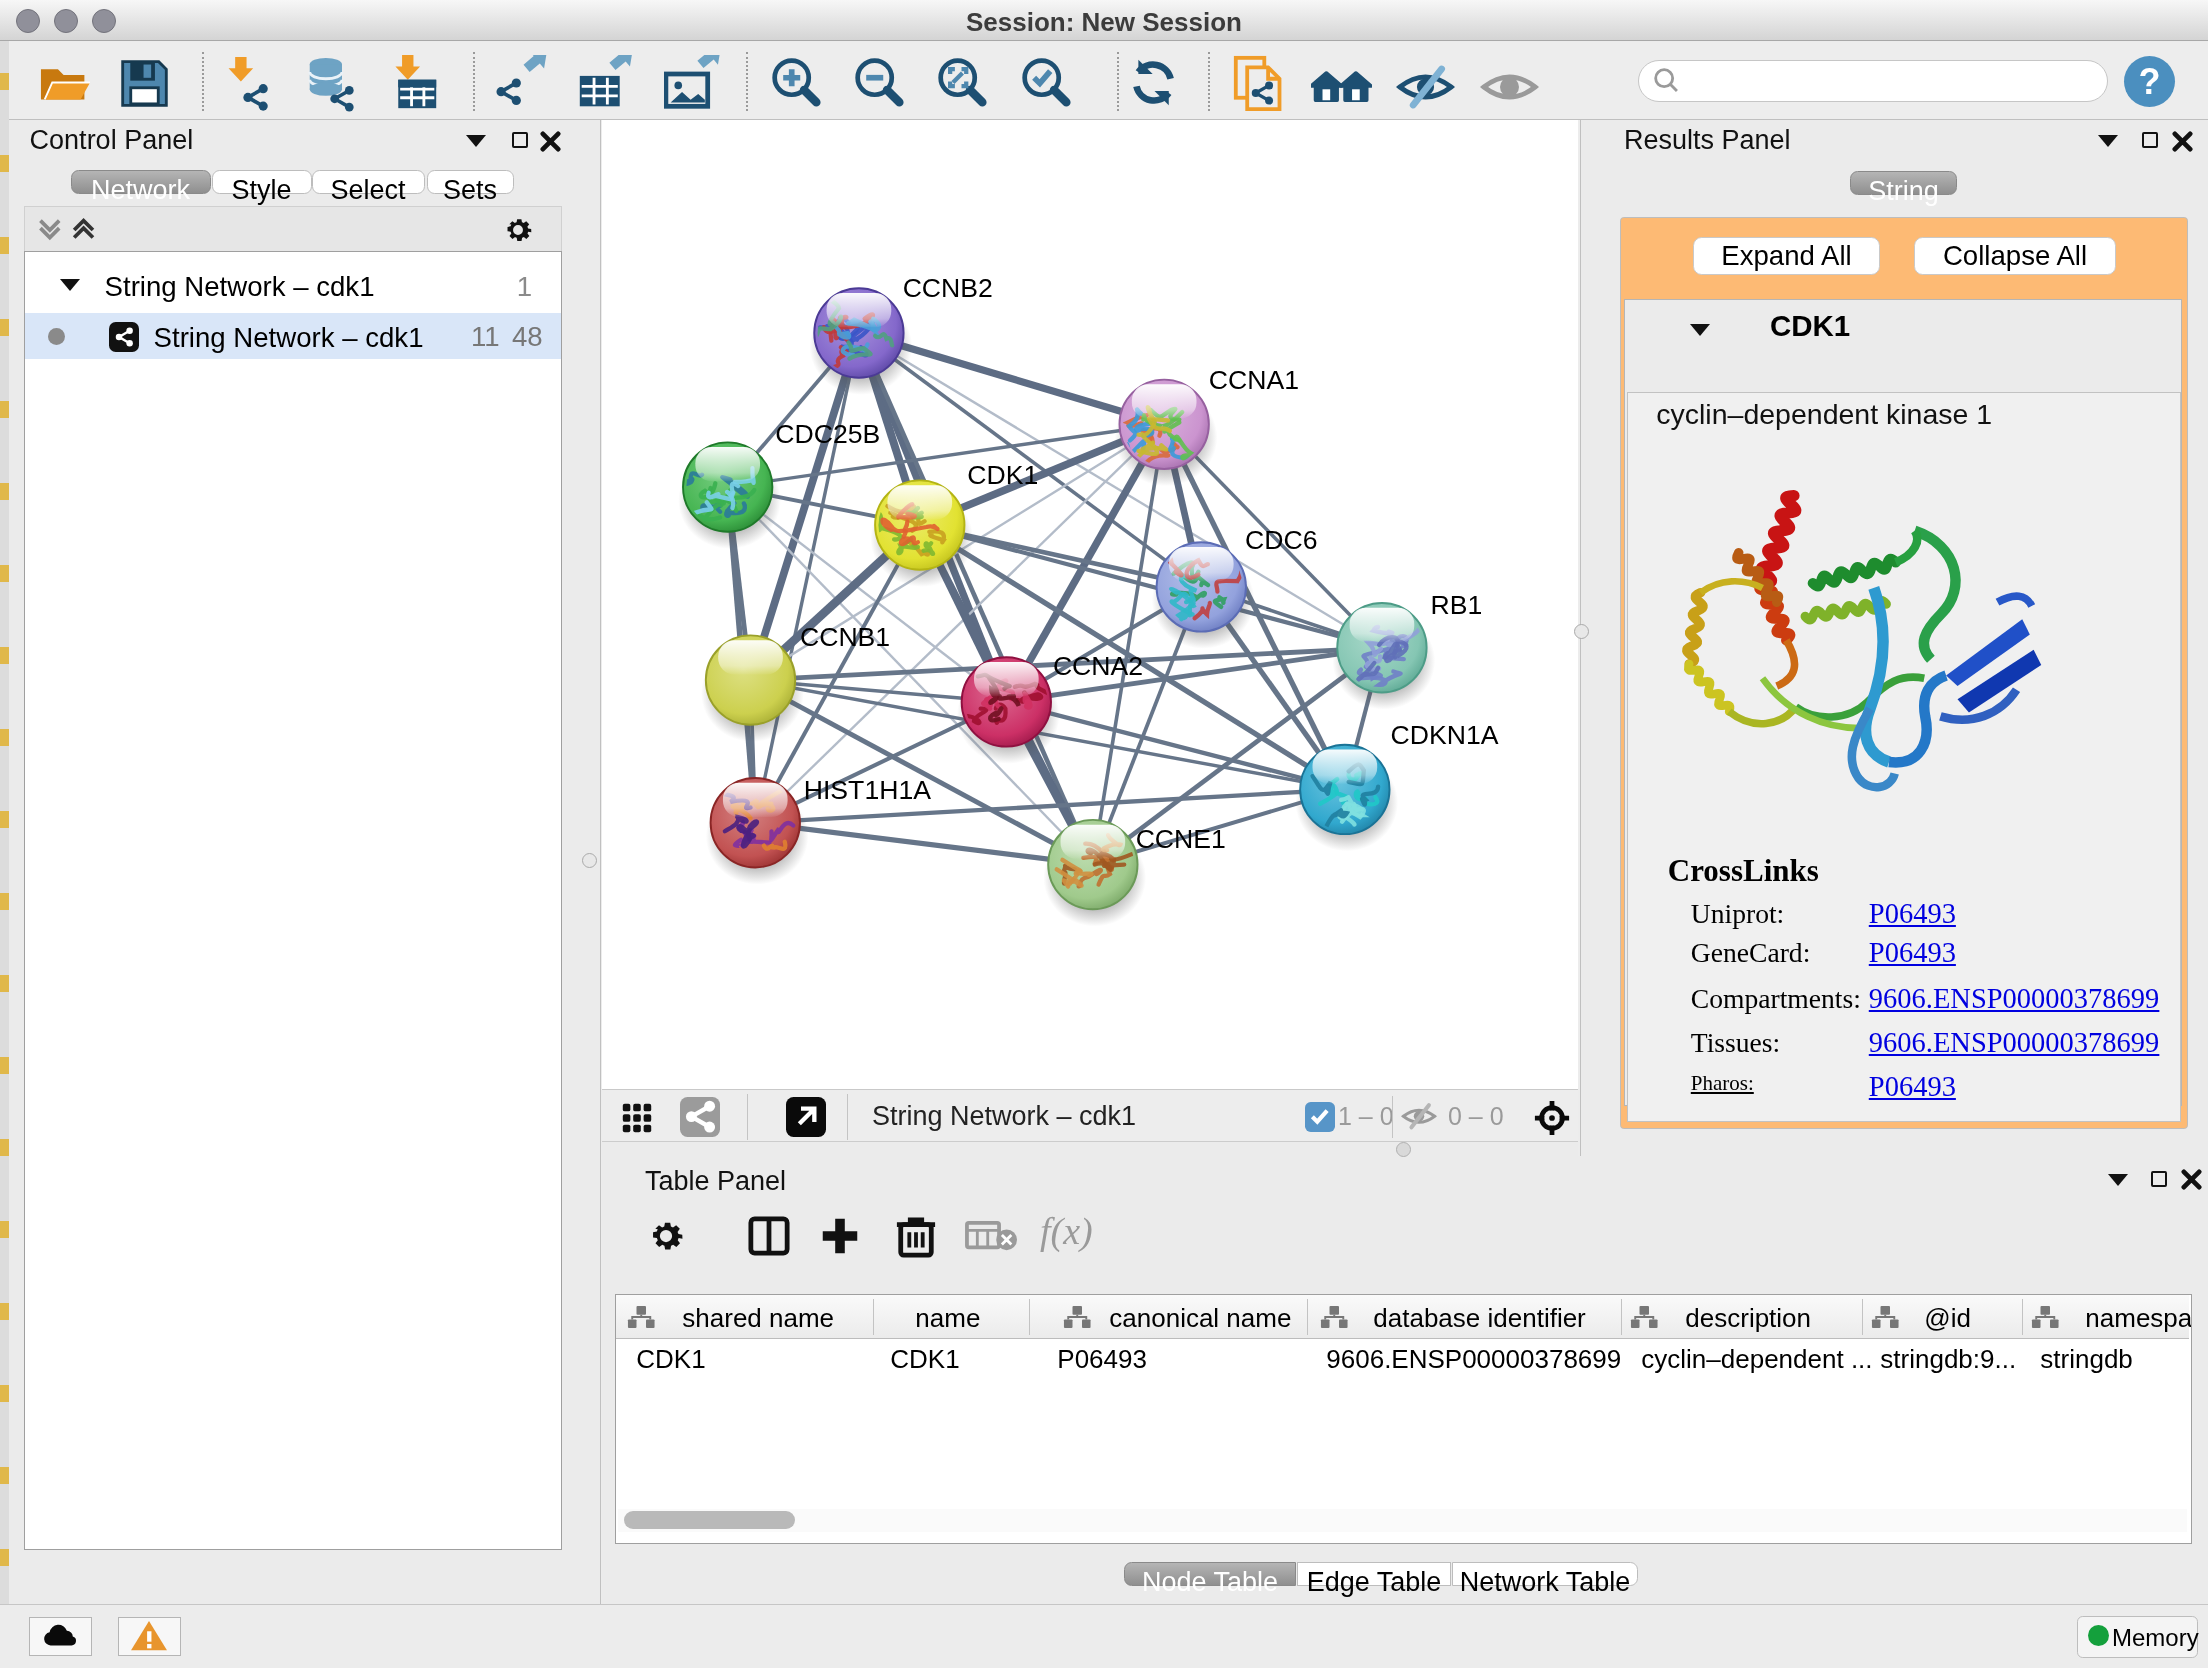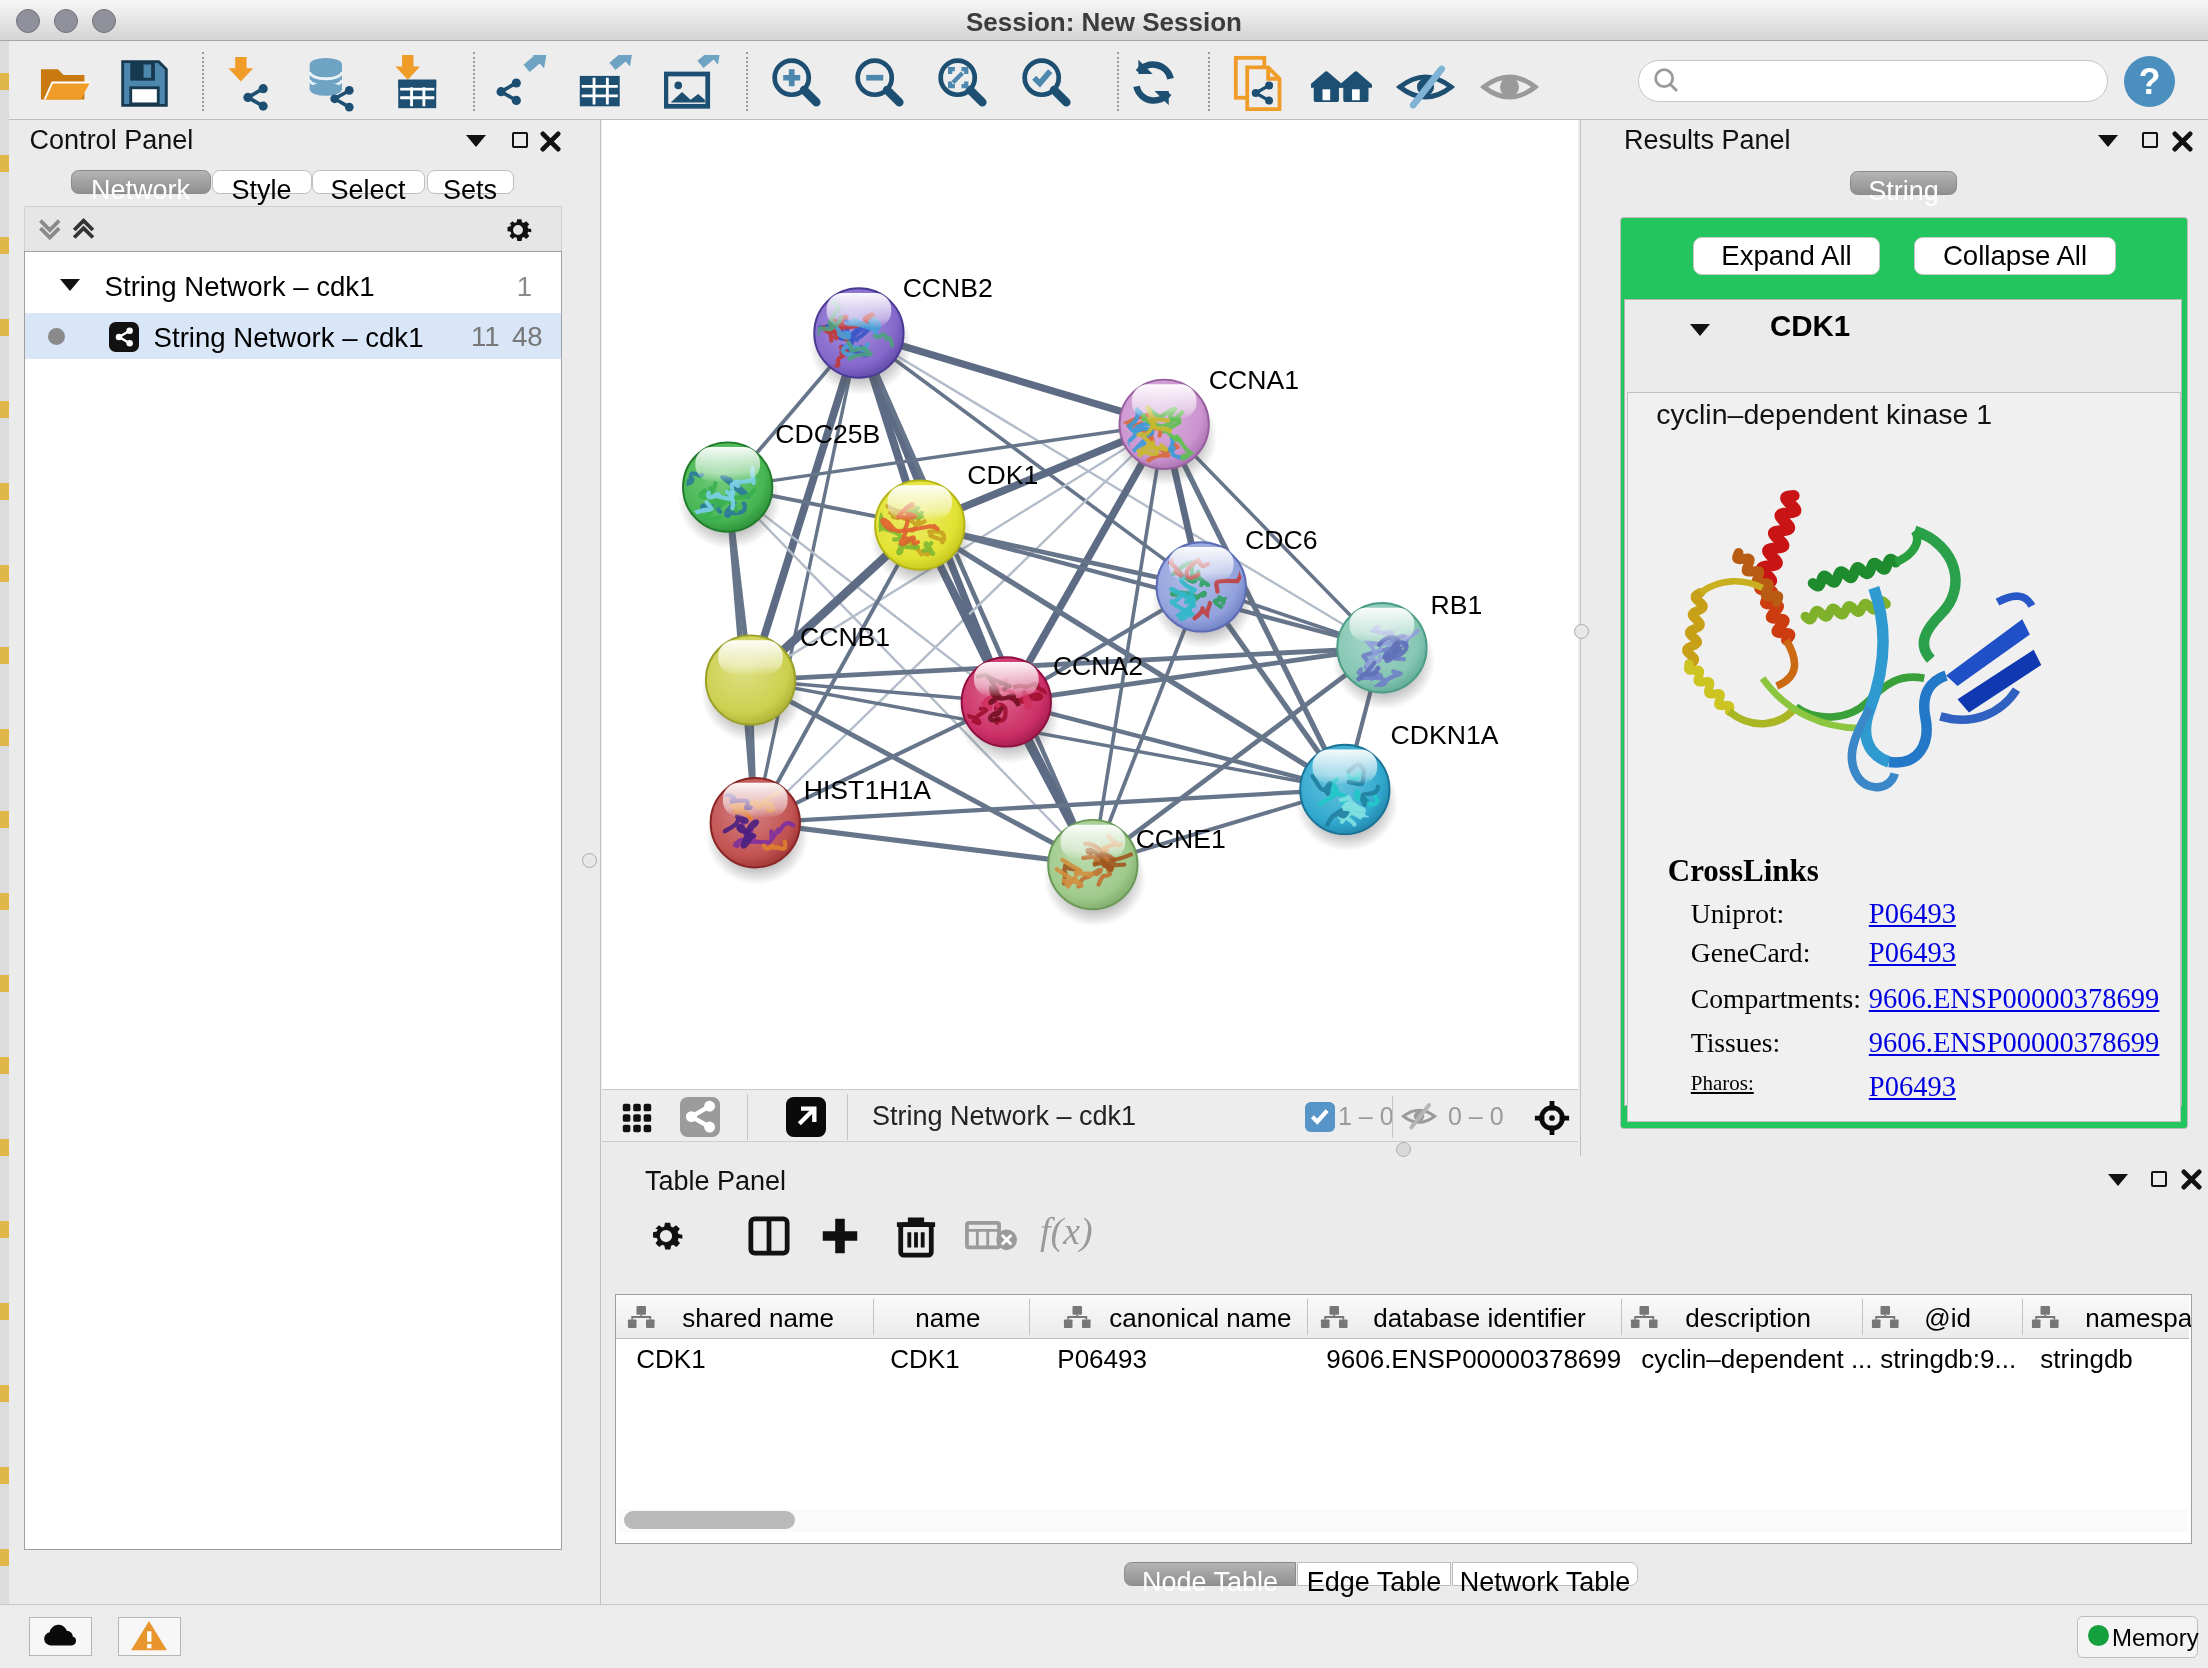--- a/index.html
+++ b/index.html
@@ -657,21 +657,21 @@
 </div>
 
 <div id="resultspanel" class="abs">
   <div class="phead abs" style="left:43px;top:4.8px;">Results Panel</div>
   <div class="tri-dn abs" style="left:517px;top:15px;"></div>
   <div class="sqico abs" style="left:561px;top:12.4px;"></div>
   <svg class="abs" style="left:591px;top:10.5px" width="21" height="21" viewBox="0 0 22 22">
     <path d="M3 3 L19 19 M19 3 L3 19" stroke="#111" stroke-width="5" stroke-linecap="round"></path>
   </svg>
   <div class="tab tabsel abs" style="left:269px;top:43px;width:107px;">String</div>
-  <div class="abs" style="left:39px;top:97px;width:568px;height:912px;border:1.9px solid #bdbdbd;border-radius:3.8px;background:#22c55e;">
+  <div class="abs" style="left:39px;top:97px;width:568px;height:912px;border:1.9px solid #bdbdbd;border-radius:3.8px;background:#fdba74;">
     <div class="wbtn" style="left:72px;top:19px;width:187px;height:38px;line-height:36px;">Expand All</div>
     <div class="wbtn" style="left:293px;top:19px;width:202px;height:38px;line-height:36px;">Collapse All</div>
     <div class="abs" style="left:2.9px;top:81px;width:558px;height:807px;border:1px solid #b5b5b5;background:#ebebeb;">
       <div class="tri-dn abs" style="left:65px;top:24px;"></div>
       <div class="abs" style="left:145px;top:8.6px;font-size:29.5px;font-weight:bold;color:#000;">CDK1</div>
       <div class="abs" style="left:1.9px;top:56px;width:554px;height:730px;border:1px solid #c2c2c2;background:#f0f0f0;margin-top:36px;">
         <div class="abs" style="left:28.5px;top:4.8px;font-size:28.5px;color:#111;">cyclin–dependent kinase 1</div>
         <div id="ribbon" class="abs" style="left:44px;top:95px;"><svg width="376" height="314" viewBox="0 0 395 330">
               <path d="M128 8 C102 9 147 25 122 26 C96 28 141 43 115 45 C89 46 135 62 109 63 C83 65 128 80 102 82 C77 83 122 99 96 100" stroke="#c81414" stroke-width="12" fill="none" stroke-linecap="round"></path>
               <path d="M96 100 C80 115 118 100 102 115 C86 130 124 115 108 130 C92 145 130 130 114 145 C98 160 136 145 120 160" stroke="#cc3c10" stroke-width="11" fill="none" stroke-linecap="round"></path>

